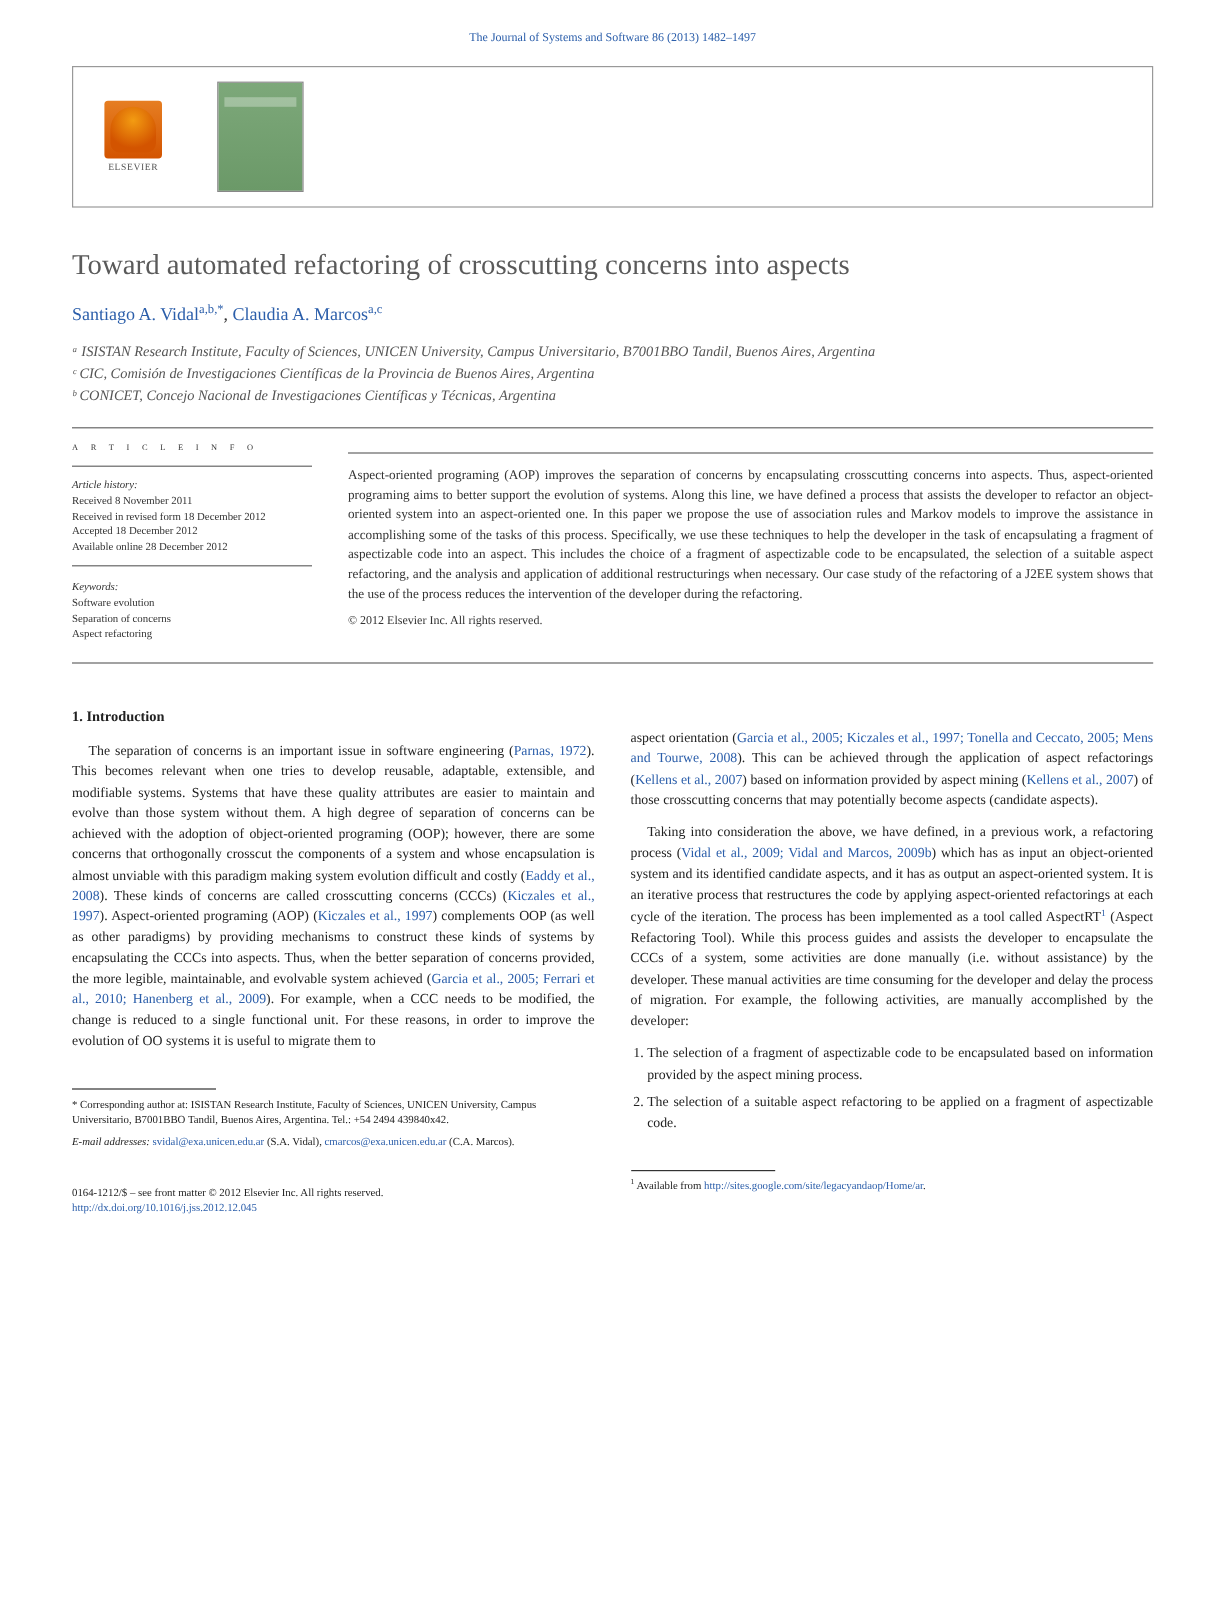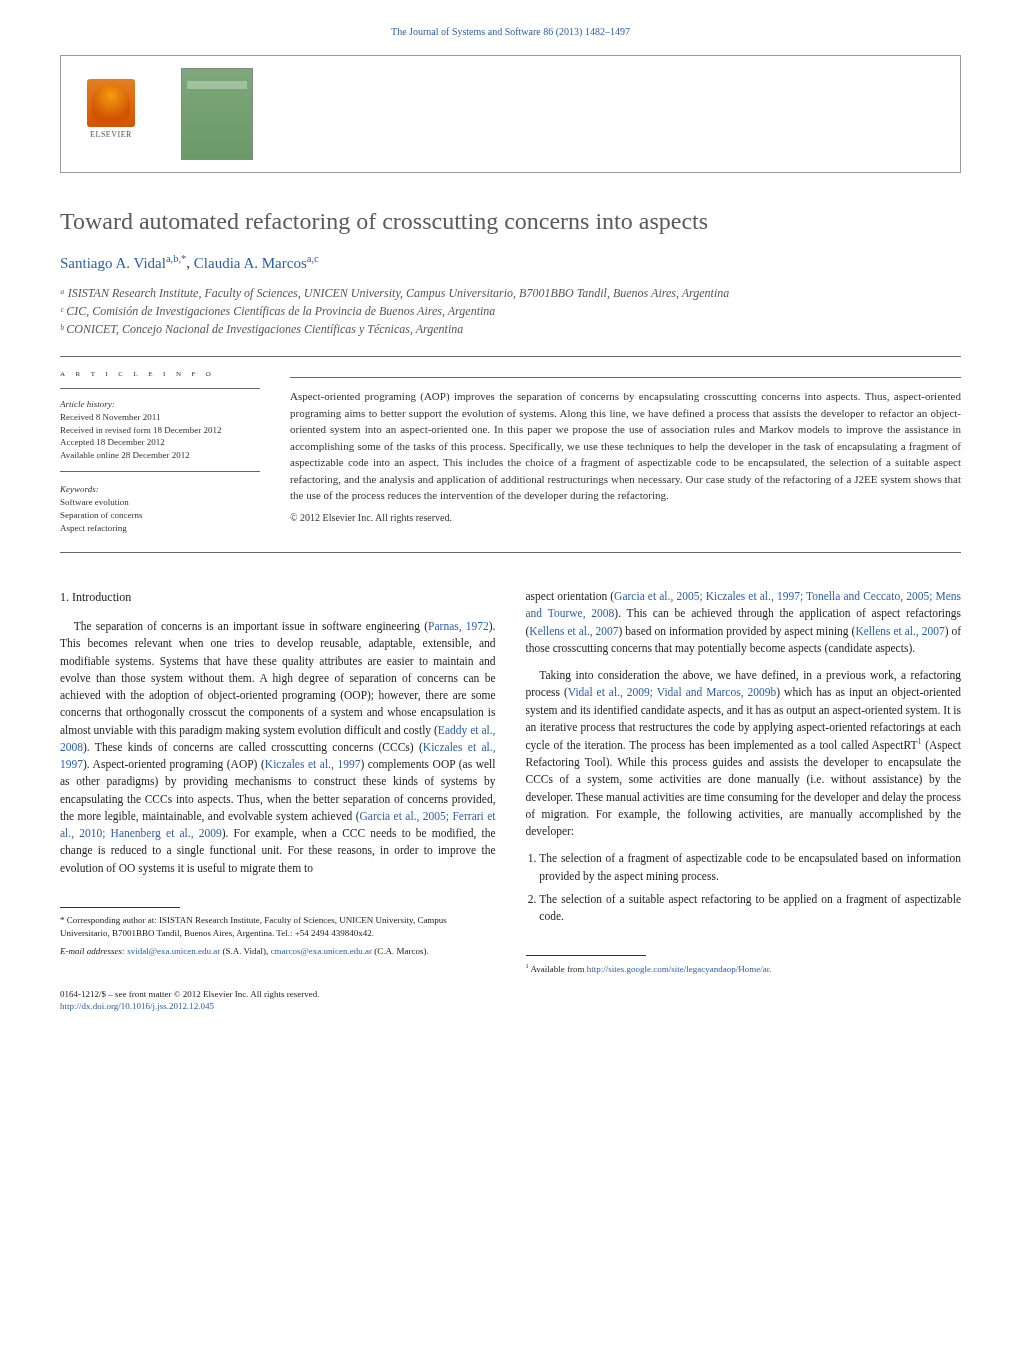--- a/index.html
+++ b/index.html
@@ -26,21 +26,21 @@
       padding: 12px 20px;
       margin-bottom: 35px;
       position: relative;
     }
     .elsevier-logo {
       width: 60px;
       height: 70px;
       display: flex;
       flex-direction: column;
       align-items: center;
-      justify-content: flex-start;
+      justify-content: center;
       margin-right: 20px;
       flex-shrink: 0;
     }
     .elsevier-logo .tree {
       width: 48px;
       height: 48px;
       background: linear-gradient(to bottom, #e67e22 0%, #d35400 100%);
       border-radius: 3px;
       position: relative;
     }
@@ -192,29 +192,30 @@
       font-size: 11.5px;
       line-height: 1.5;
       text-align: justify;
       color: #222;
     }
     .col {
       flex: 1;
     }
     .section-heading {
       font-size: 12px;
-      font-weight: normal;
+      font-weight: bold;
       margin-bottom: 12px;
     }
     .col p {
       margin: 0 0 10px 0;
       text-indent: 1.2em;
     }
     .col p.noindent {
       text-indent: 0;
+      margin-top: 19px;
     }
     .link {
       color: #2b5eaa;
     }
     .footnote-rule {
       width: 120px;
       border: none;
       border-top: 1px solid #333;
       margin: 30px 0 6px 0;
     }

